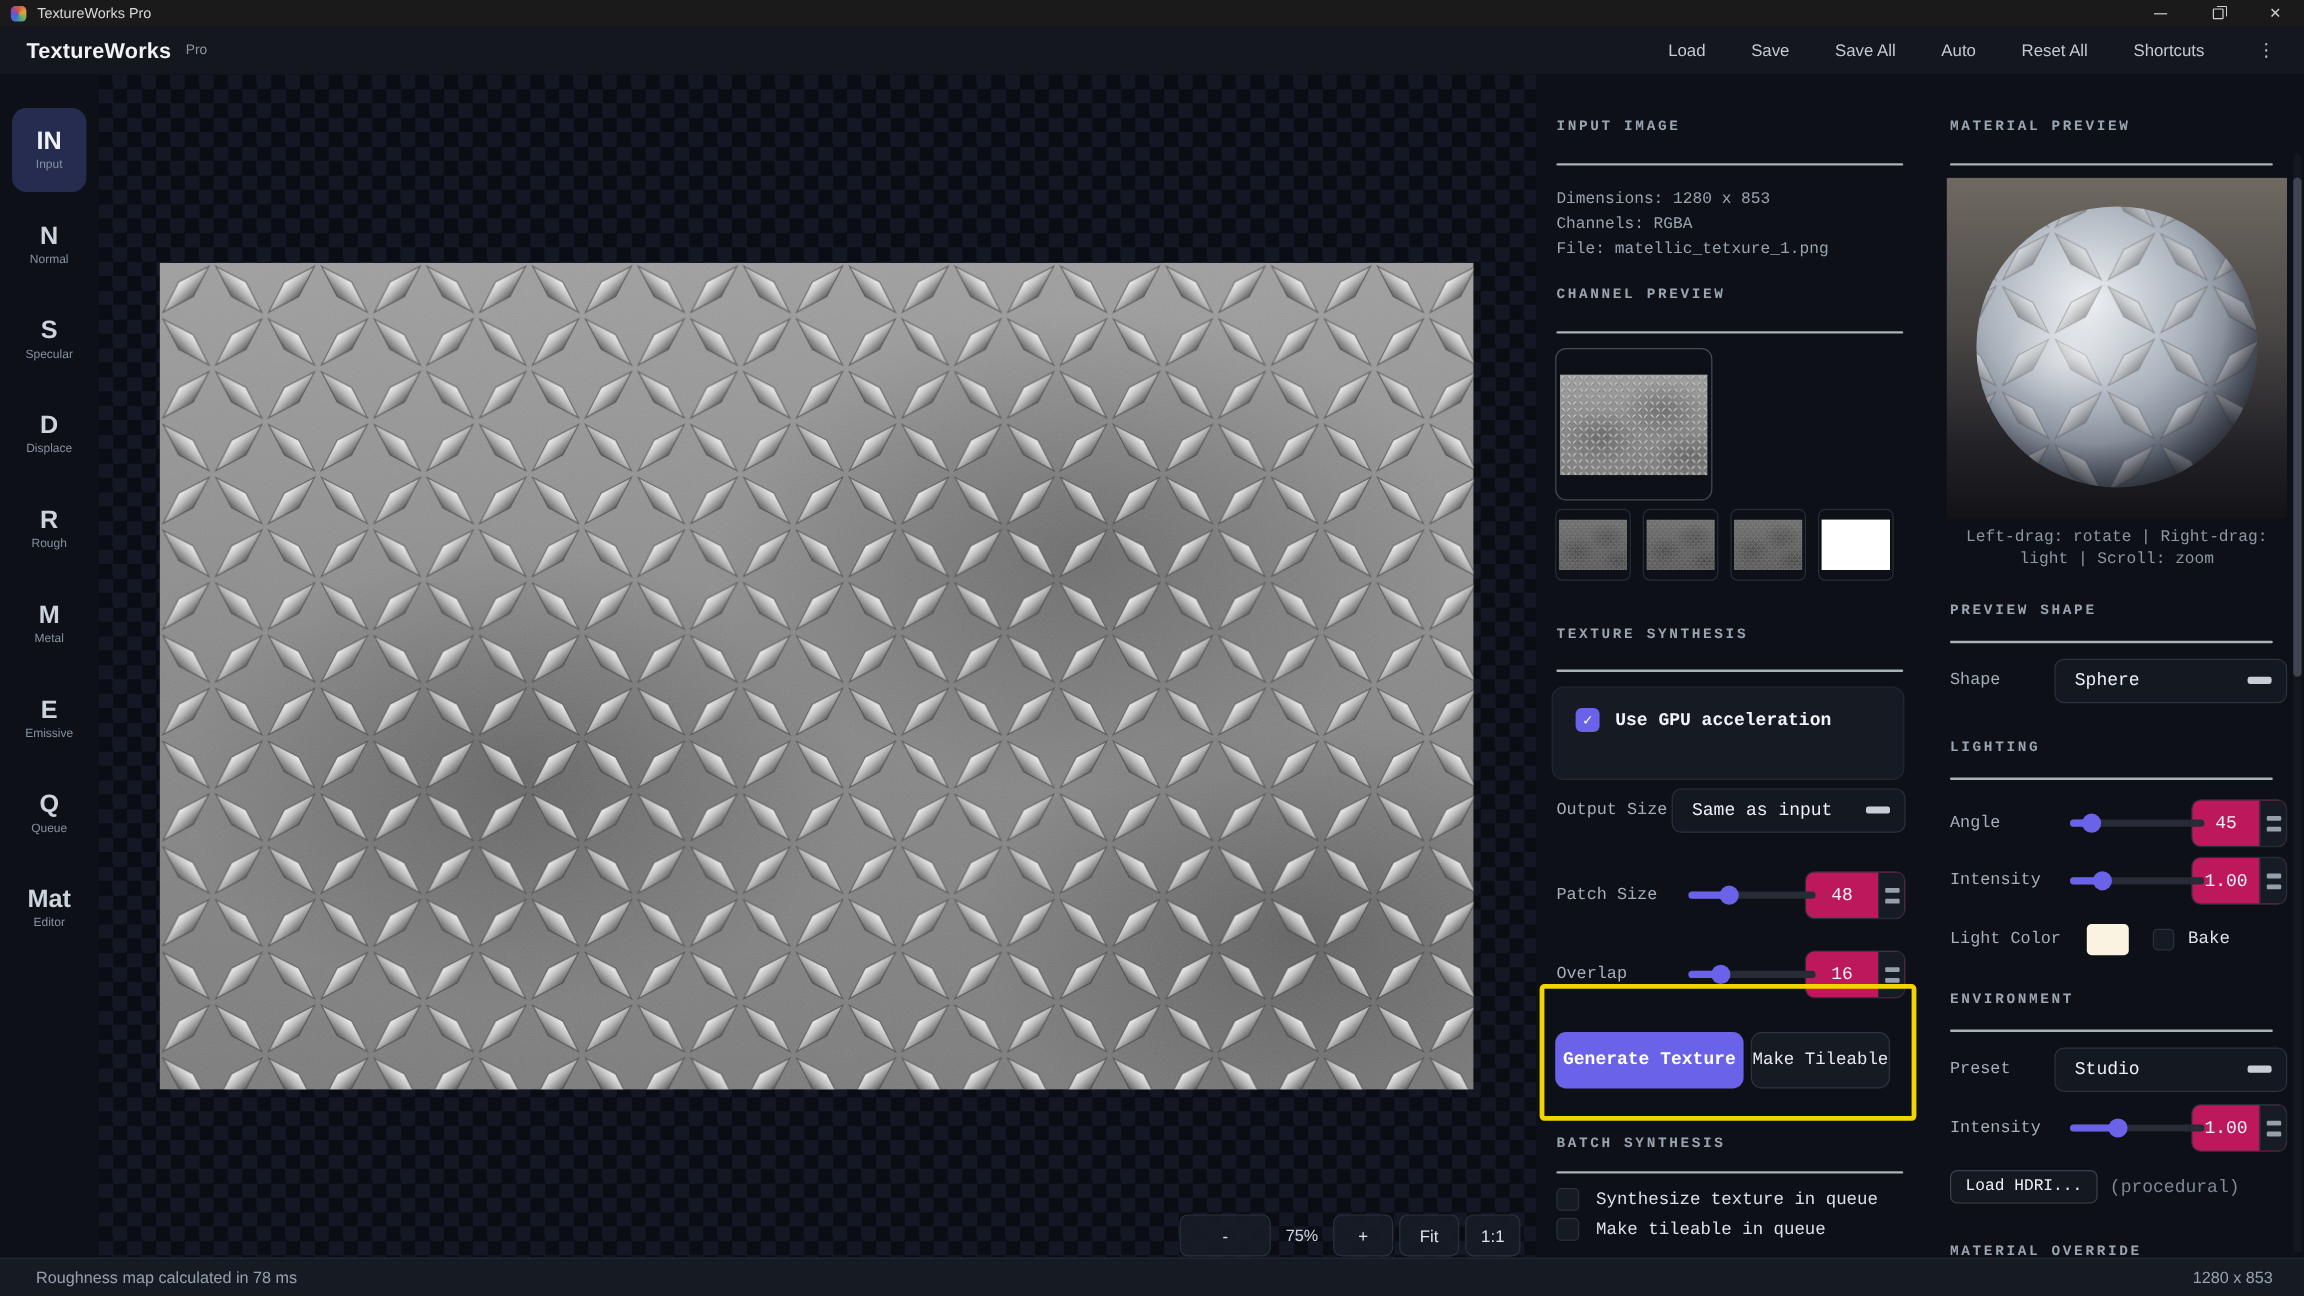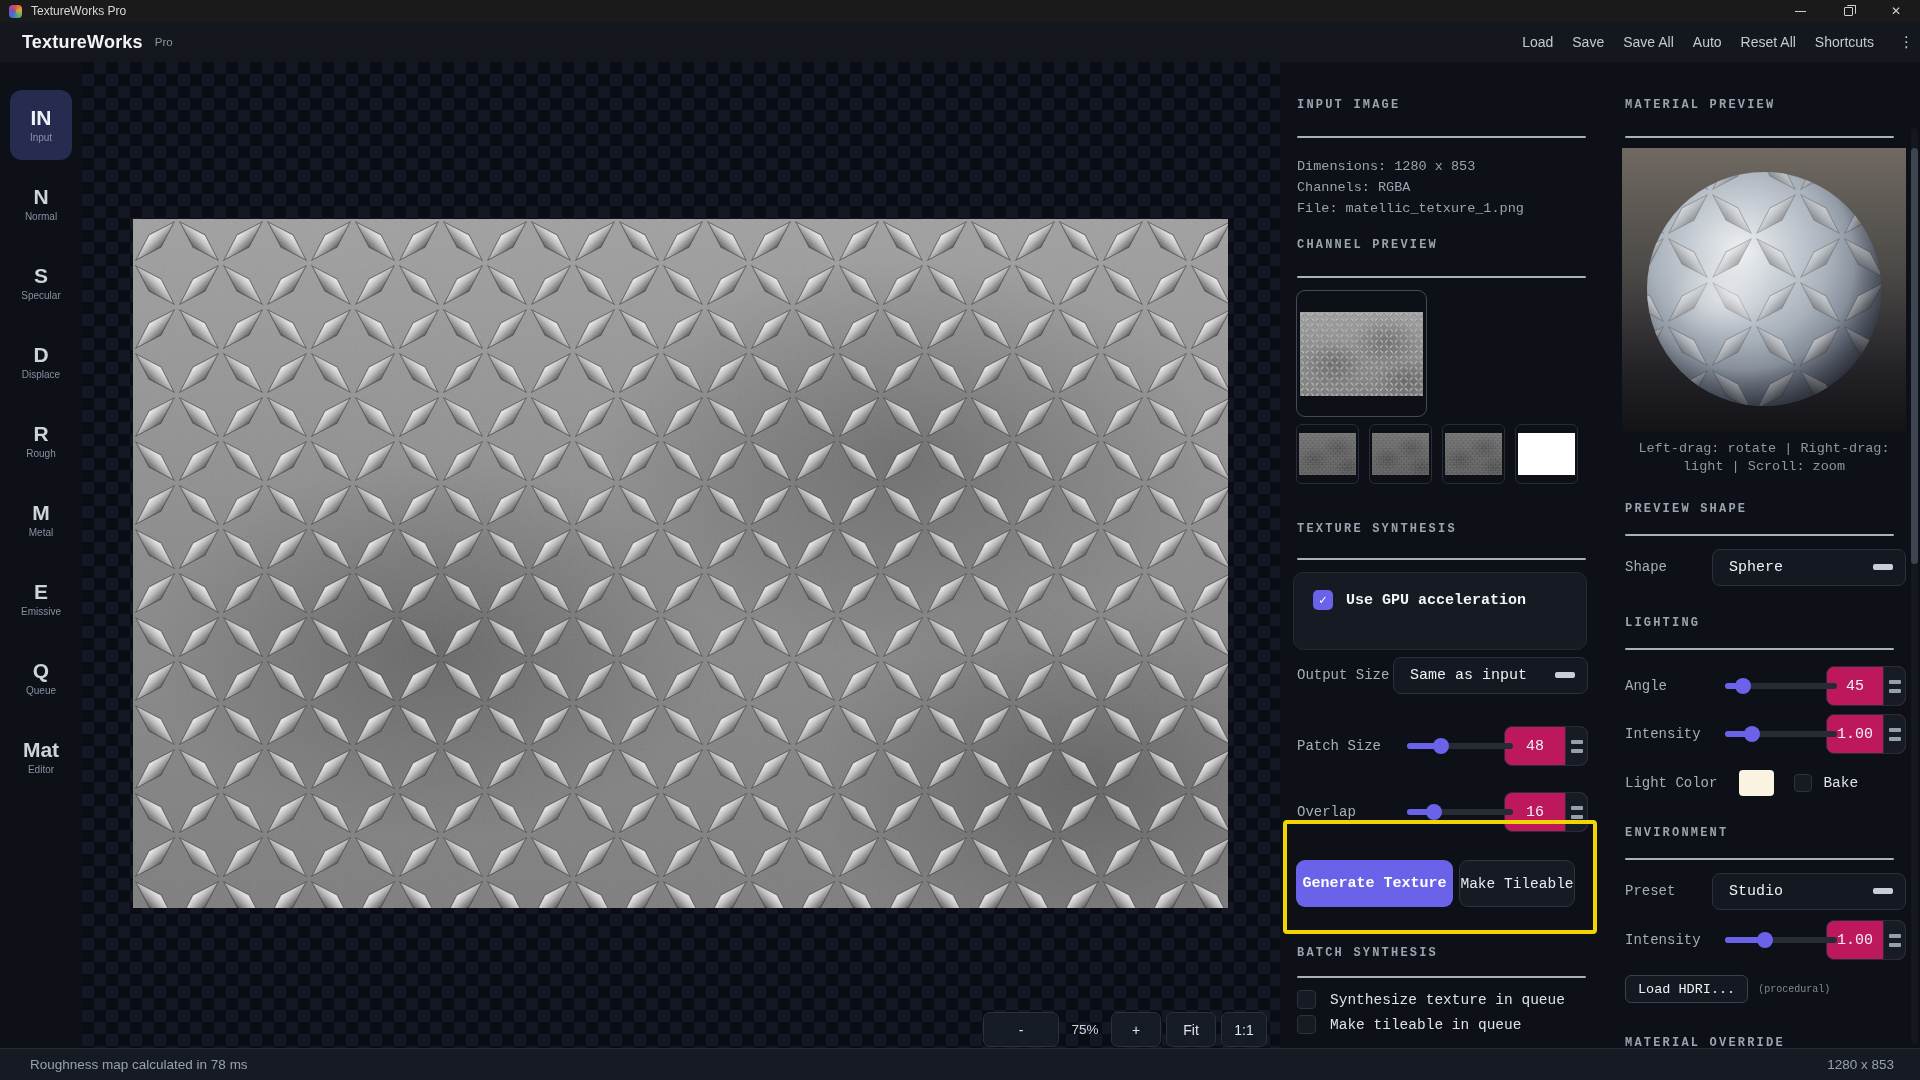--- a/index.html
+++ b/index.html
@@ -18,21 +18,21 @@
   .restore-glyph{display:block;width:9px;height:9px;border:1px solid #cfcfcf;border-radius:1px;position:relative;}
   .restore-glyph:before{content:"";position:absolute;left:2px;top:-3px;width:8px;height:8px;
     border:1px solid #cfcfcf;border-left:none;border-bottom:none;border-radius:1px;}
   .close-glyph{font-size:12px;line-height:1;}
 
   
   .header{position:absolute;left:0;top:22px;width:1920px;height:40px;background:#14171e;
     display:flex;align-items:center;z-index:55;}
   .brand{margin-left:22px;font-size:18px;font-weight:700;color:#f1f3f6;letter-spacing:.2px;}
   .brand-badge{margin-left:12px;font-size:11.5px;color:#8b95a2;}
-  .menu{margin-left:auto;display:flex;align-items:center;gap:19px;}
+  .menu{margin-left:auto;display:flex;align-items:center;gap:38px;margin-right:18px;}
   .menu-item{font-size:14px;color:#c3cad4;cursor:default;}
   .menu-overflow{font-size:15px;color:#c3cad4;padding:0 6px;}
 
   
   .app{position:absolute;left:0;top:62px;width:1920px;height:986px;}
 
   
   .sidebar{position:absolute;left:0;top:0;width:82px;height:986px;background:#0d1017;
     display:flex;flex-direction:column;align-items:center;padding-top:28px;gap:9px;}
   .side-item{width:62px;height:70px;display:flex;flex-direction:column;align-items:center;
@@ -111,21 +111,21 @@
 
   
   .mp-viewport{position:absolute;left:14px;top:86px;width:284px;height:284px;overflow:hidden;}
   .mp-viewport svg{display:block;}
   .mp-hint{position:absolute;left:8px;top:378px;width:296px;text-align:center;
     font-size:13.5px;color:#8d97a3;line-height:18px;}
 
   .swatch{width:35px;height:26px;border-radius:4px;background:#fbf3e2;flex:none;}
   .hdri-btn{height:28px;padding:0 12px;border-radius:6px;border:1px solid #3a414e;background:#141821;
     color:#eef1f5;font-size:13.5px;display:flex;align-items:center;}
-  .procedural{font-size:10px;color:#7e8894;margin-left:10px;}
+  .procedural{font-size:15px;color:#7e8894;margin-left:10px;}
 
   .scroll-track{position:absolute;right:2px;top:66px;bottom:4px;width:7px;background:#14171e;border-radius:4px;}
   .scroll-thumb{position:absolute;right:2px;top:86px;width:7px;height:416px;background:#3e4450;border-radius:4px;}
 
   
   .statusbar{position:absolute;left:0;bottom:0;width:1920px;height:32px;background:#161b23;
     border-top:1px solid #242a33;display:flex;align-items:center;z-index:58;}
   .status-left{margin-left:30px;font-size:13.5px;color:#97a1ae;}
   .status-right{margin-left:auto;margin-right:26px;font-size:13.5px;color:#97a1ae;}
 </style>

